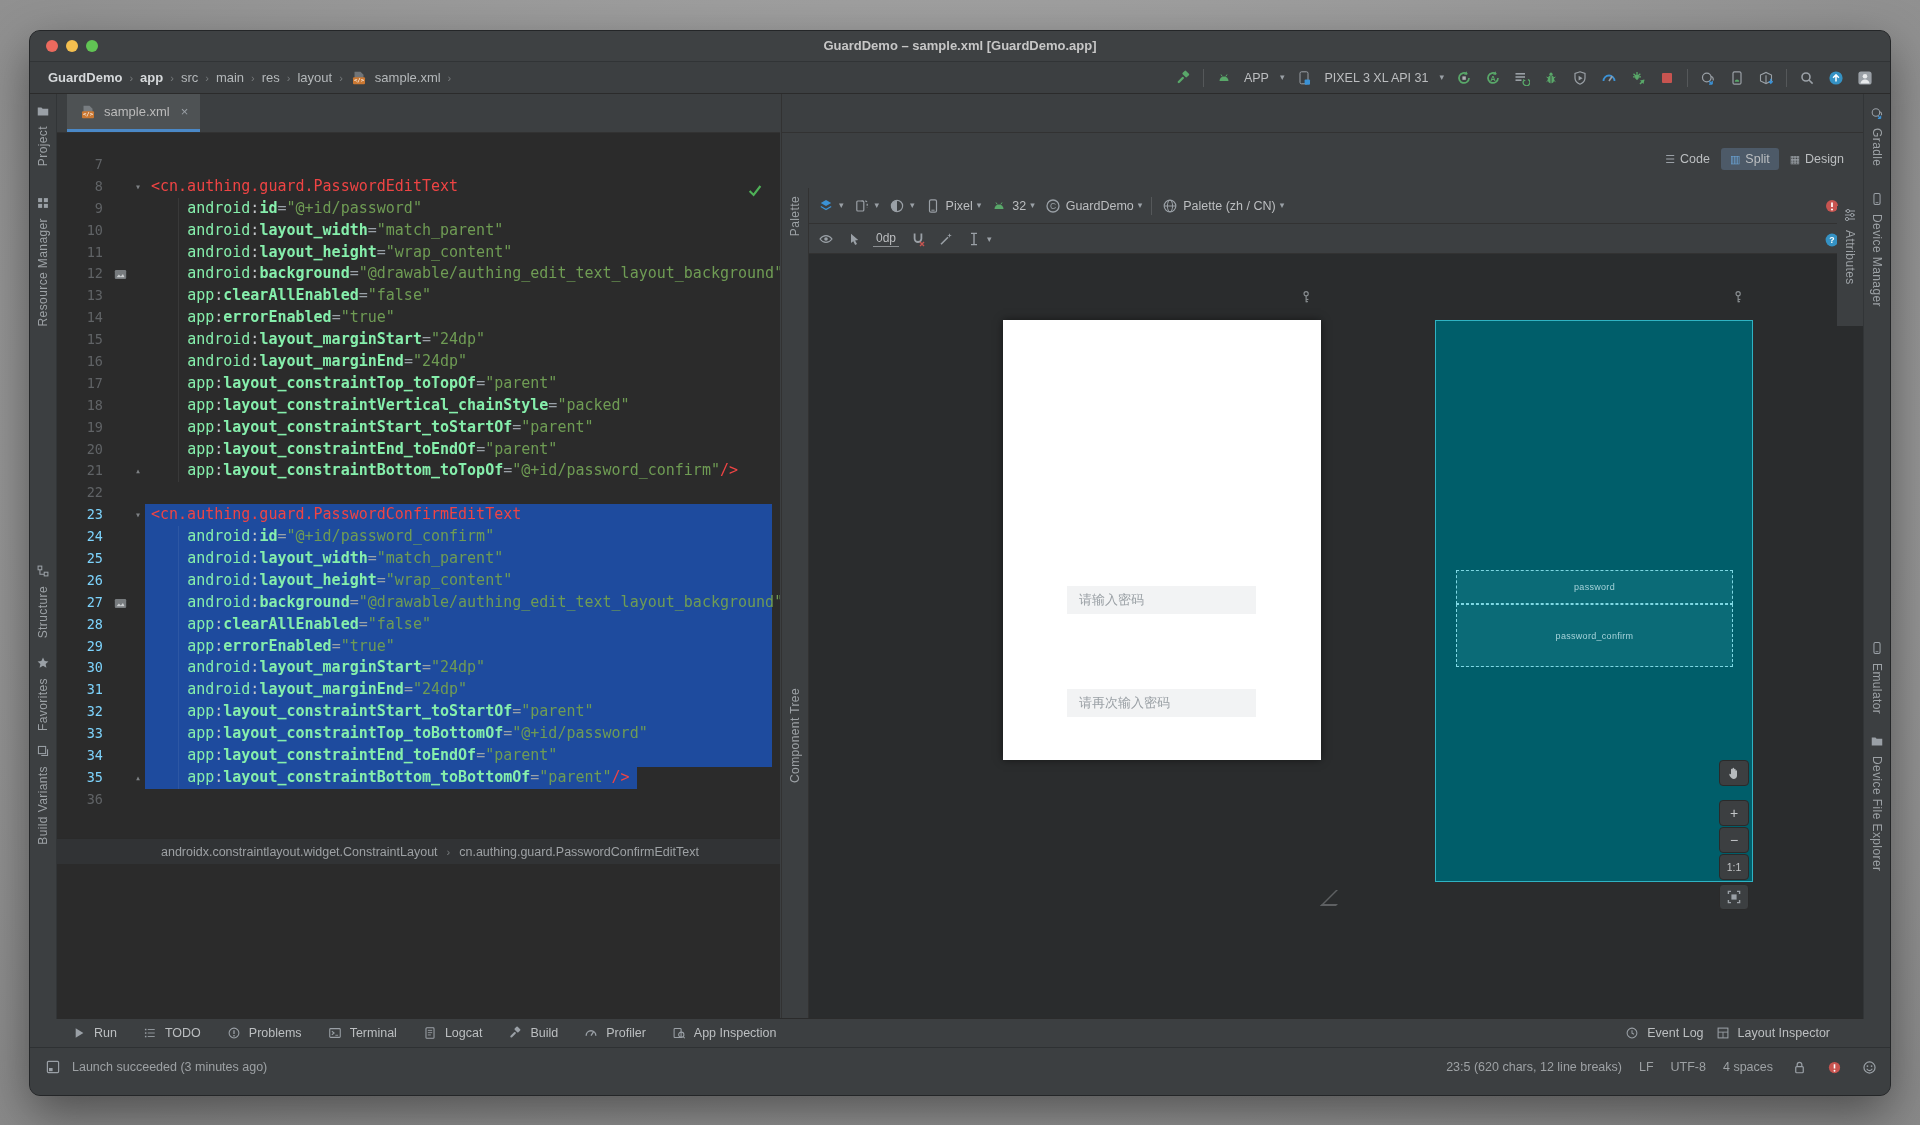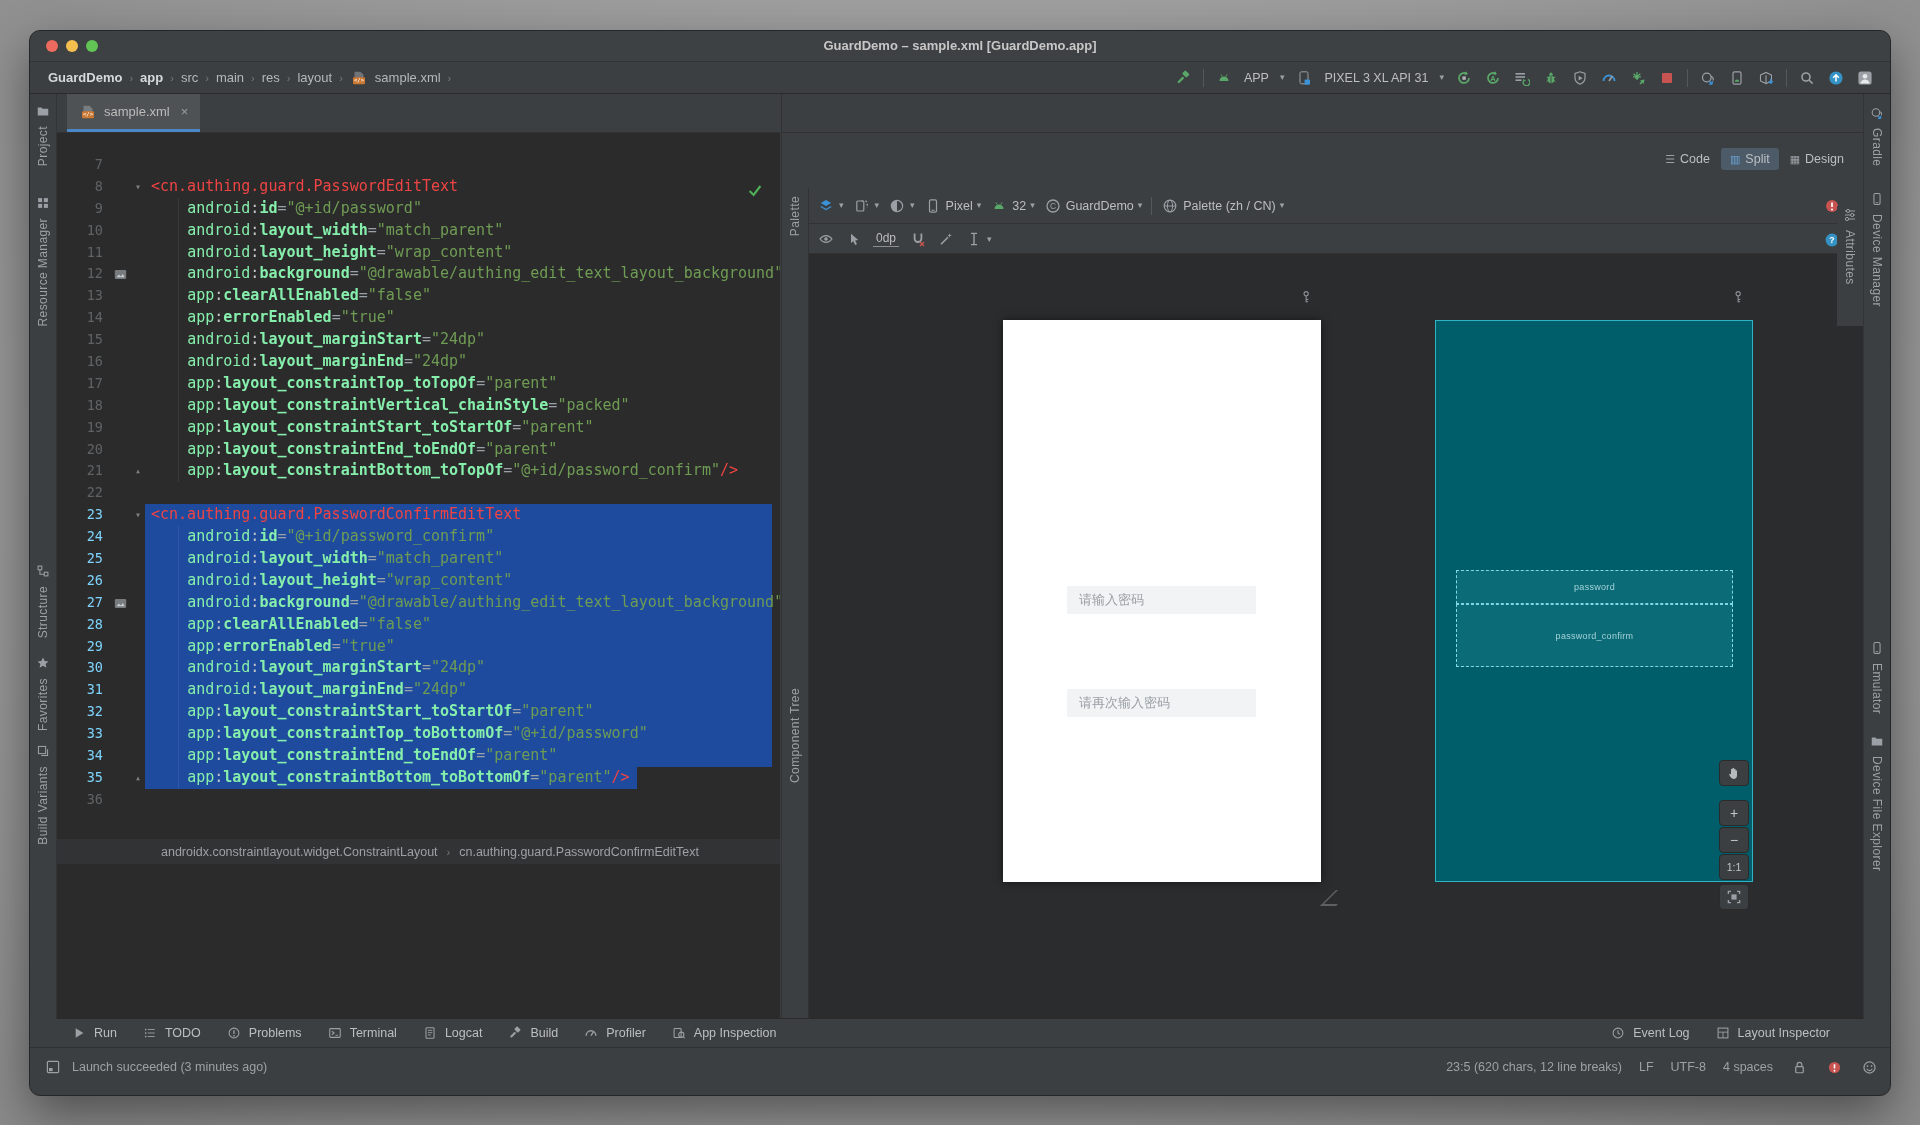--- a/index.html
+++ b/index.html
@@ -68,38 +68,38 @@
   .vm.active .glyph{color:#6aa5d8;}
   .dtool1{position:absolute;left:27px;right:0;top:94px;height:36px;border-bottom:1px solid #323232;display:flex;align-items:center;gap:9px;padding-left:8px;box-sizing:border-box;}
   .dtool2{position:absolute;left:27px;right:0;top:131px;height:29px;border-bottom:1px solid #323232;display:flex;align-items:center;gap:10px;padding-left:8px;box-sizing:border-box;}
   .dlabel{color:#bcbec0;font-size:12.5px;}
   .dgroup{display:flex;align-items:center;gap:4px;}
   .badge-right1{position:absolute;right:22px;top:103px;}
   .badge-right2{position:absolute;right:22px;top:137px;}
   .zdp{font-size:12px;color:#bcbec0;border-bottom:1px solid #8a8e91;padding:0 3px 1px 3px;}
   .palettebar{position:absolute;left:0;top:94px;bottom:0;width:26px;background:#3c3f41;border-right:1px solid #323232;}
   .canvas{position:absolute;left:27px;right:0;top:160px;bottom:0;background:#2a2c2d;}
-  .phone-white{position:absolute;left:194px;top:66px;width:318px;height:562px;background:#ffffff;box-shadow:0 0 8px rgba(0,0,0,.5);}
+  .phone-white{position:absolute;left:194px;top:66px;width:318px;height:440px;background:#ffffff;box-shadow:0 0 8px rgba(0,0,0,.5);}
   .field{position:absolute;left:64px;width:189px;height:28px;background:#f2f3f4;color:#9aa0a5;font-size:13px;
          display:flex;align-items:center;padding-left:12px;box-sizing:border-box;}
   .phone-bp{position:absolute;left:626px;top:66px;width:318px;height:562px;background:#005e6a;border:1px solid #2fb3c3;box-sizing:border-box;}
   .bpbox{position:absolute;left:20px;width:277px;background:#0b6b77;border:1px dashed #7fd8e4;box-sizing:border-box;
          display:flex;align-items:center;justify-content:center;color:#a5d3da;font-size:9px;letter-spacing:.3px;}
   .keyicon{position:absolute;width:14px;height:18px;}
   .zoomcol{position:absolute;left:910px;width:30px;}
   .zbtn{position:absolute;left:0;width:30px;height:26px;background:#3c3f41;border:1px solid #2a2a2a;border-radius:4px;
         color:#c3c6c8;display:flex;align-items:center;justify-content:center;font-size:14px;box-sizing:border-box;}
   .zbtn.small{font-size:10.5px;}
   .panmark{position:absolute;left:519px;top:636px;width:14px;height:14px;border-left:2px solid #6b6e70;border-bottom:2px solid #6b6e70;transform:skewX(-45deg);opacity:.8;}
   .attr-tab{position:absolute;right:0;top:112px;width:26px;height:120px;display:flex;flex-direction:column;align-items:center;gap:6px;background:#3c3f41;}
   
   .bottombar{position:absolute;left:0;right:0;bottom:48px;height:28px;background:#3c3f41;border-top:1px solid #2b2b2b;
              display:flex;align-items:center;font-size:12.5px;color:#bcbfc1;}
   .bbleft{display:flex;align-items:center;gap:24px;margin-left:40px;}
-  .bbright{display:flex;align-items:center;gap:24px;margin-left:auto;margin-right:60px;}
+  .bbright{display:flex;align-items:center;gap:10px;margin-left:auto;margin-right:60px;}
   .bbitem{display:flex;align-items:center;gap:6px;}
   .bbitem .ic svg{width:14px;height:14px;}
   .statusbar{position:absolute;left:0;right:0;bottom:0;height:47px;background:#3c3f41;border-top:1px solid #2e3133;
              font-size:12.5px;color:#9da1a4;}
   .stleft{position:absolute;left:14px;top:10px;display:flex;align-items:center;gap:10px;}
   .stright{position:absolute;right:12px;top:10px;display:flex;align-items:center;gap:17px;}
   .stright .ic svg{width:15px;height:15px;}
 </style>
 </head>
 <body>

